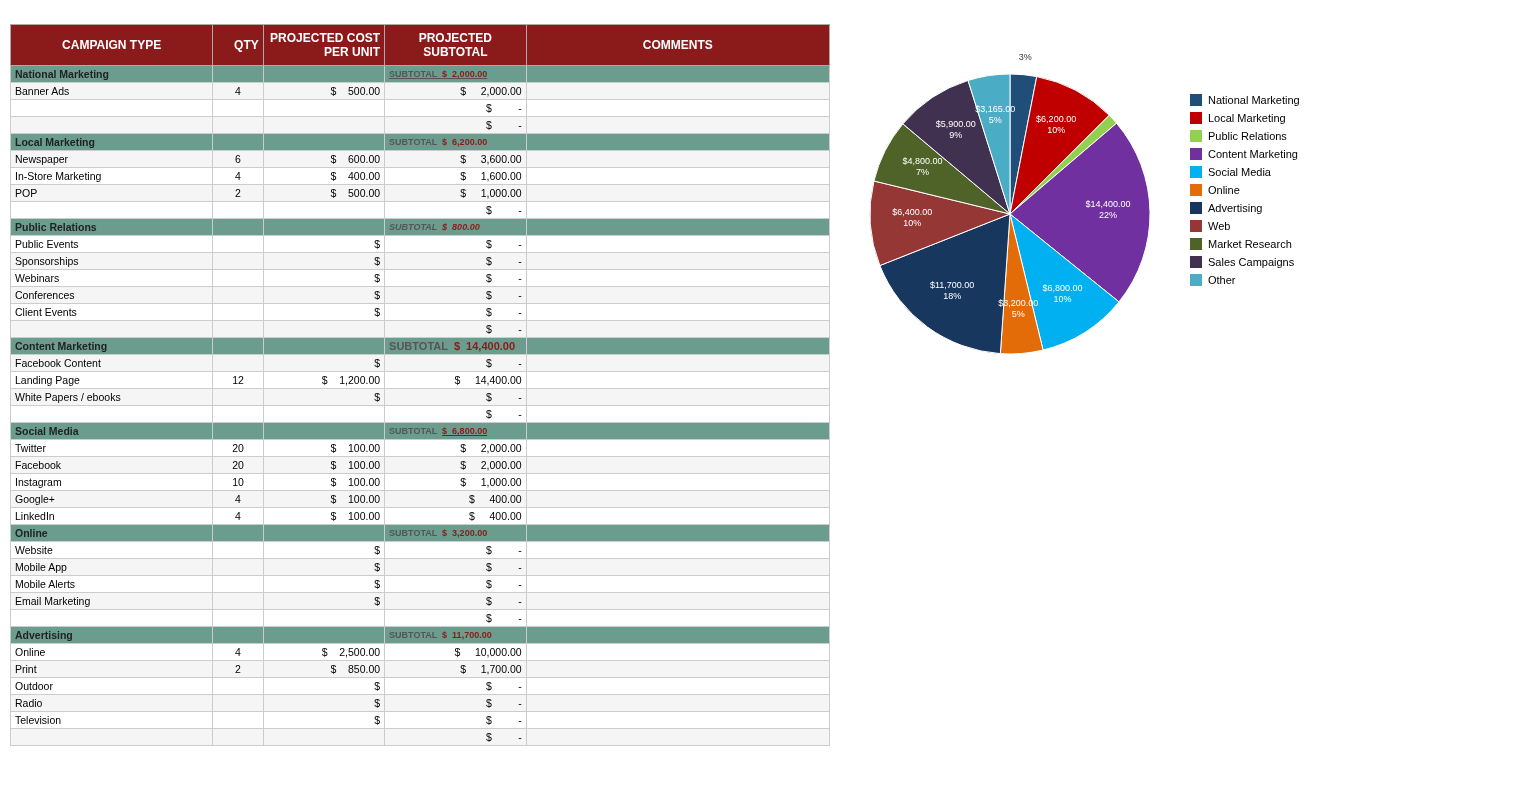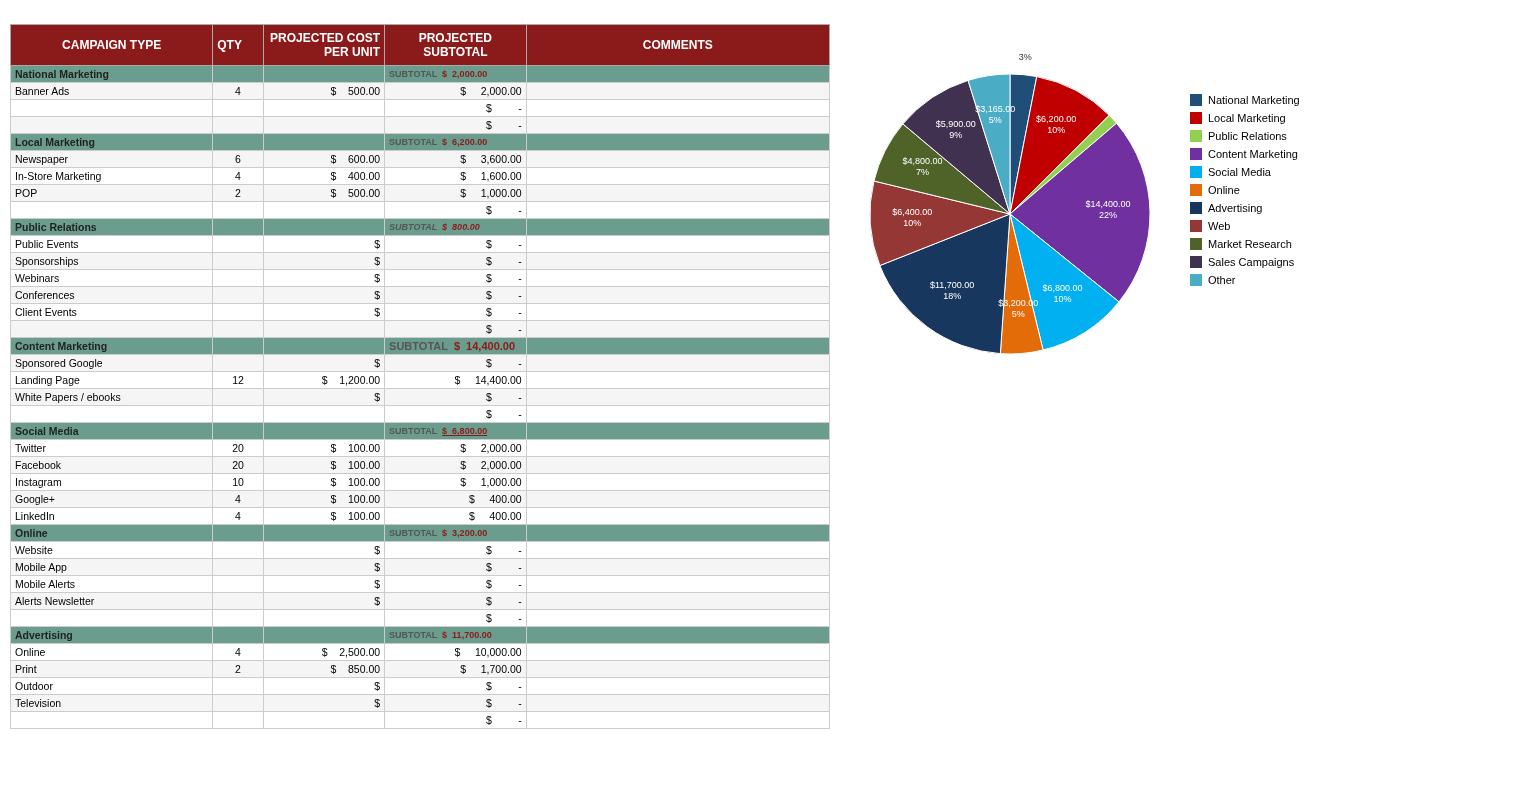--- a/index.html
+++ b/index.html
@@ -23,21 +23,21 @@
       padding: 6px 4px;
       border: 1px solid #aaa;
     }
     td { border: 1px solid #ccc; padding: 2px 4px; font-size: 10.5px; }
     
     tr.category-row td { background: #6b9d8e; color: #222; font-weight: bold; font-size: 10.5px; }
     tr.data-row td { background: #fff; }
     tr.data-row:nth-child(even) td { background: #f5f5f5; }
 
     .col-campaign { width: 200px; }
-    .col-qty { width: 50px; text-align: left; }
+    .col-qty { width: 50px; text-align: right; }
     .col-cost { width: 120px; text-align: right; }
     .col-subtotal { width: 140px; }
     .col-comments { width: 300px; }
 
     .num-cell { text-align: right; }
     .center-cell { text-align: center; }
 
     
     .chart-section { flex: 1; display: flex; align-items: flex-start; gap: 20px; padding-top: 30px; }
     .chart-container { position: relative; width: 320px; height: 320px; }
@@ -68,21 +68,21 @@
           <th class="col-cost">PROJECTED COST PER UNIT</th>
           <th class="col-subtotal">PROJECTED SUBTOTAL</th>
           <th class="col-comments">COMMENTS</th>
         </tr>
       </thead>
       <tbody id="table-body">
       <tr class="category-row">
             <td><strong>National Marketing</strong></td>
             <td></td>
             <td></td>
-            <td style="font-size:9px; color:#555;">SUBTOTAL &nbsp;<strong style="color:#8b1a1a;">$ &nbsp;2,000.00</strong></td>
+            <td style="font-size:9px; color:#555;text-decoration:underline;">SUBTOTAL &nbsp;<strong style="color:#8b1a1a;">$ &nbsp;2,000.00</strong></td>
             <td></td>
           </tr>
           <tr class="data-row">
       <td>Banner Ads</td>
       <td class="center-cell">4</td>
       <td class="num-cell">$ &nbsp;&nbsp;&nbsp;500.00</td>
       <td class="num-cell">$ &nbsp;&nbsp;&nbsp;&nbsp;2,000.00</td>
       <td></td>
     </tr>
           <tr class="data-row">
@@ -184,21 +184,21 @@
       <td></td>
     </tr>
           <tr class="category-row">
             <td><strong>Content Marketing</strong></td>
             <td></td>
             <td></td>
             <td style="font-size:11px; color:#555;">SUBTOTAL &nbsp;<strong style="color:#8b1a1a;">$ &nbsp;14,400.00</strong></td>
             <td></td>
           </tr>
           <tr class="data-row">
-      <td>Sponsored Google</td>
+      <td>Facebook Content</td>
       <td class="center-cell"></td>
       <td class="num-cell">$</td>
       <td class="num-cell">$ &nbsp;&nbsp;&nbsp;&nbsp;&nbsp;&nbsp;&nbsp;&nbsp;-</td>
       <td></td>
     </tr>
           <tr class="data-row">
       <td>Landing Page</td>
       <td class="center-cell">12</td>
       <td class="num-cell">$ &nbsp;&nbsp;&nbsp;1,200.00</td>
       <td class="num-cell">$ &nbsp;&nbsp;&nbsp;&nbsp;14,400.00</td>
@@ -282,21 +282,21 @@
       <td></td>
     </tr>
           <tr class="data-row">
       <td>Mobile Alerts</td>
       <td class="center-cell"></td>
       <td class="num-cell">$</td>
       <td class="num-cell">$ &nbsp;&nbsp;&nbsp;&nbsp;&nbsp;&nbsp;&nbsp;&nbsp;-</td>
       <td></td>
     </tr>
           <tr class="data-row">
-      <td>Alerts Newsletter</td>
+      <td>Email Marketing</td>
       <td class="center-cell"></td>
       <td class="num-cell">$</td>
       <td class="num-cell">$ &nbsp;&nbsp;&nbsp;&nbsp;&nbsp;&nbsp;&nbsp;&nbsp;-</td>
       <td></td>
     </tr>
           <tr class="data-row">
       <td></td>
       <td class="center-cell"></td>
       <td class="num-cell"></td>
       <td class="num-cell">$ &nbsp;&nbsp;&nbsp;&nbsp;&nbsp;&nbsp;&nbsp;&nbsp;-</td>
@@ -318,20 +318,27 @@
     </tr>
           <tr class="data-row">
       <td>Print</td>
       <td class="center-cell">2</td>
       <td class="num-cell">$ &nbsp;&nbsp;&nbsp;850.00</td>
       <td class="num-cell">$ &nbsp;&nbsp;&nbsp;&nbsp;1,700.00</td>
       <td></td>
     </tr>
           <tr class="data-row">
       <td>Outdoor</td>
+      <td class="center-cell"></td>
+      <td class="num-cell">$</td>
+      <td class="num-cell">$ &nbsp;&nbsp;&nbsp;&nbsp;&nbsp;&nbsp;&nbsp;&nbsp;-</td>
+      <td></td>
+    </tr>
+          <tr class="data-row">
+      <td>Radio</td>
       <td class="center-cell"></td>
       <td class="num-cell">$</td>
       <td class="num-cell">$ &nbsp;&nbsp;&nbsp;&nbsp;&nbsp;&nbsp;&nbsp;&nbsp;-</td>
       <td></td>
     </tr>
           <tr class="data-row">
       <td>Television</td>
       <td class="center-cell"></td>
       <td class="num-cell">$</td>
       <td class="num-cell">$ &nbsp;&nbsp;&nbsp;&nbsp;&nbsp;&nbsp;&nbsp;&nbsp;-</td>

